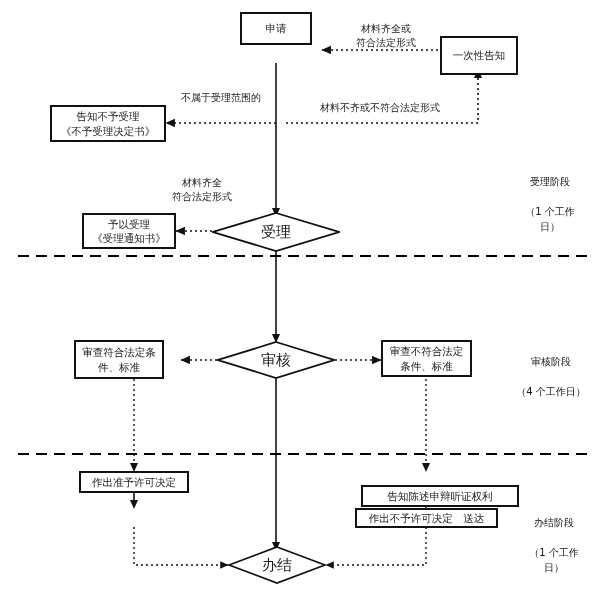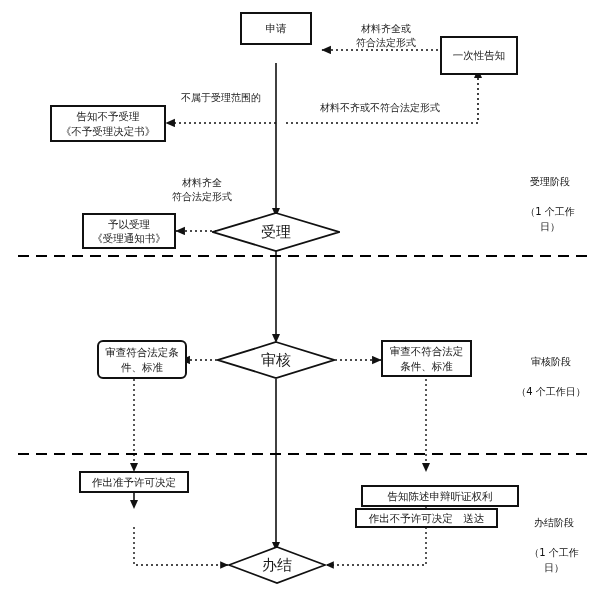--- a/index.html
+++ b/index.html
@@ -94,21 +94,21 @@
   <div class="node box" style="left:240px;top:12px;width:72px;height:33px;">申请</div>
 
   <div class="node box" style="left:440px;top:36px;width:78px;height:39px;text-align:center;">一次性告知</div>
 
   <div class="node box" style="left:50px;top:105px;width:116px;height:37px;">告知不予受理
 《不予受理决定书》</div>
 
   <div class="node box" style="left:82px;top:213px;width:94px;height:36px;">予以受理
 《受理通知书》</div>
 
-  <div class="node box" style="left:97px;top:340px;width:90px;height:39px;border-radius:6px;">审查符合法定条
+  <div class="node box" style="left:74px;top:340px;width:90px;height:39px;">审查符合法定条
 件、标准</div>
 
   <div class="node box" style="left:381px;top:340px;width:91px;height:37px;">审查不符合法定
 条件、标准</div>
 
   <div class="node box" style="left:79px;top:471px;width:110px;height:22px;">作出准予许可决定</div>
 
 
   <div class="node box" style="left:361px;top:485px;width:158px;height:22px;">告知陈述申辩听证权利</div>
 

